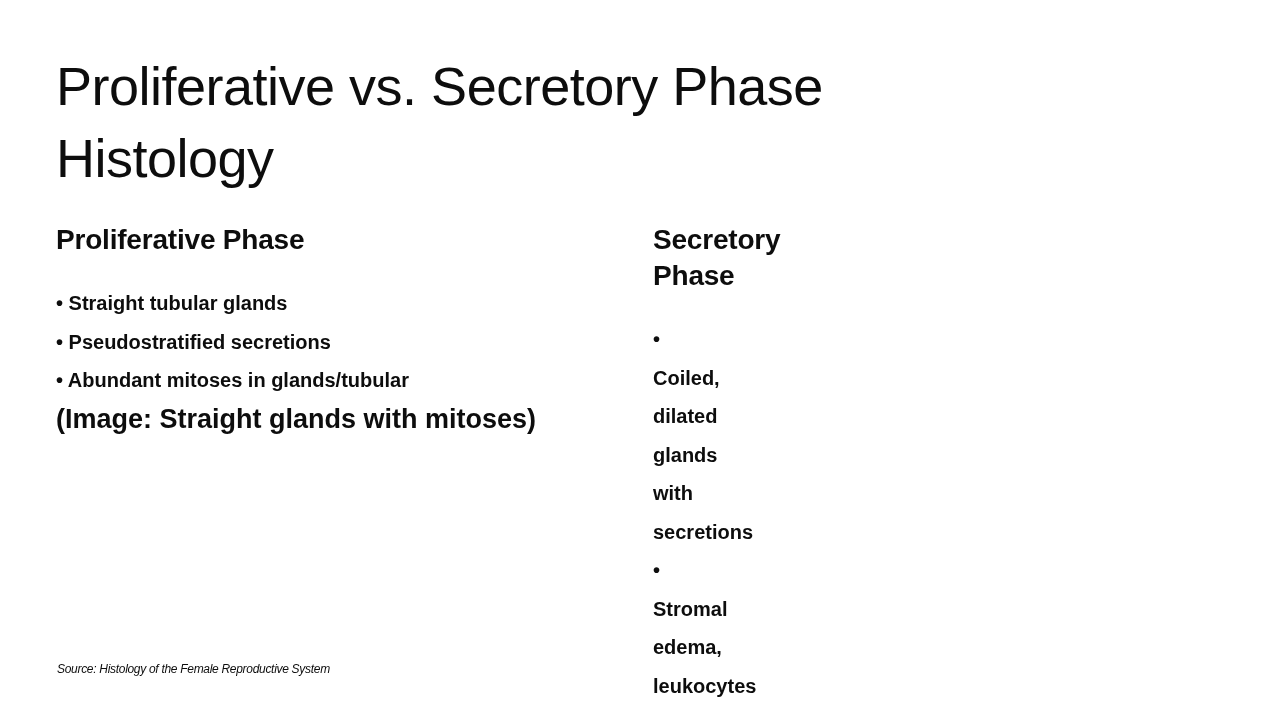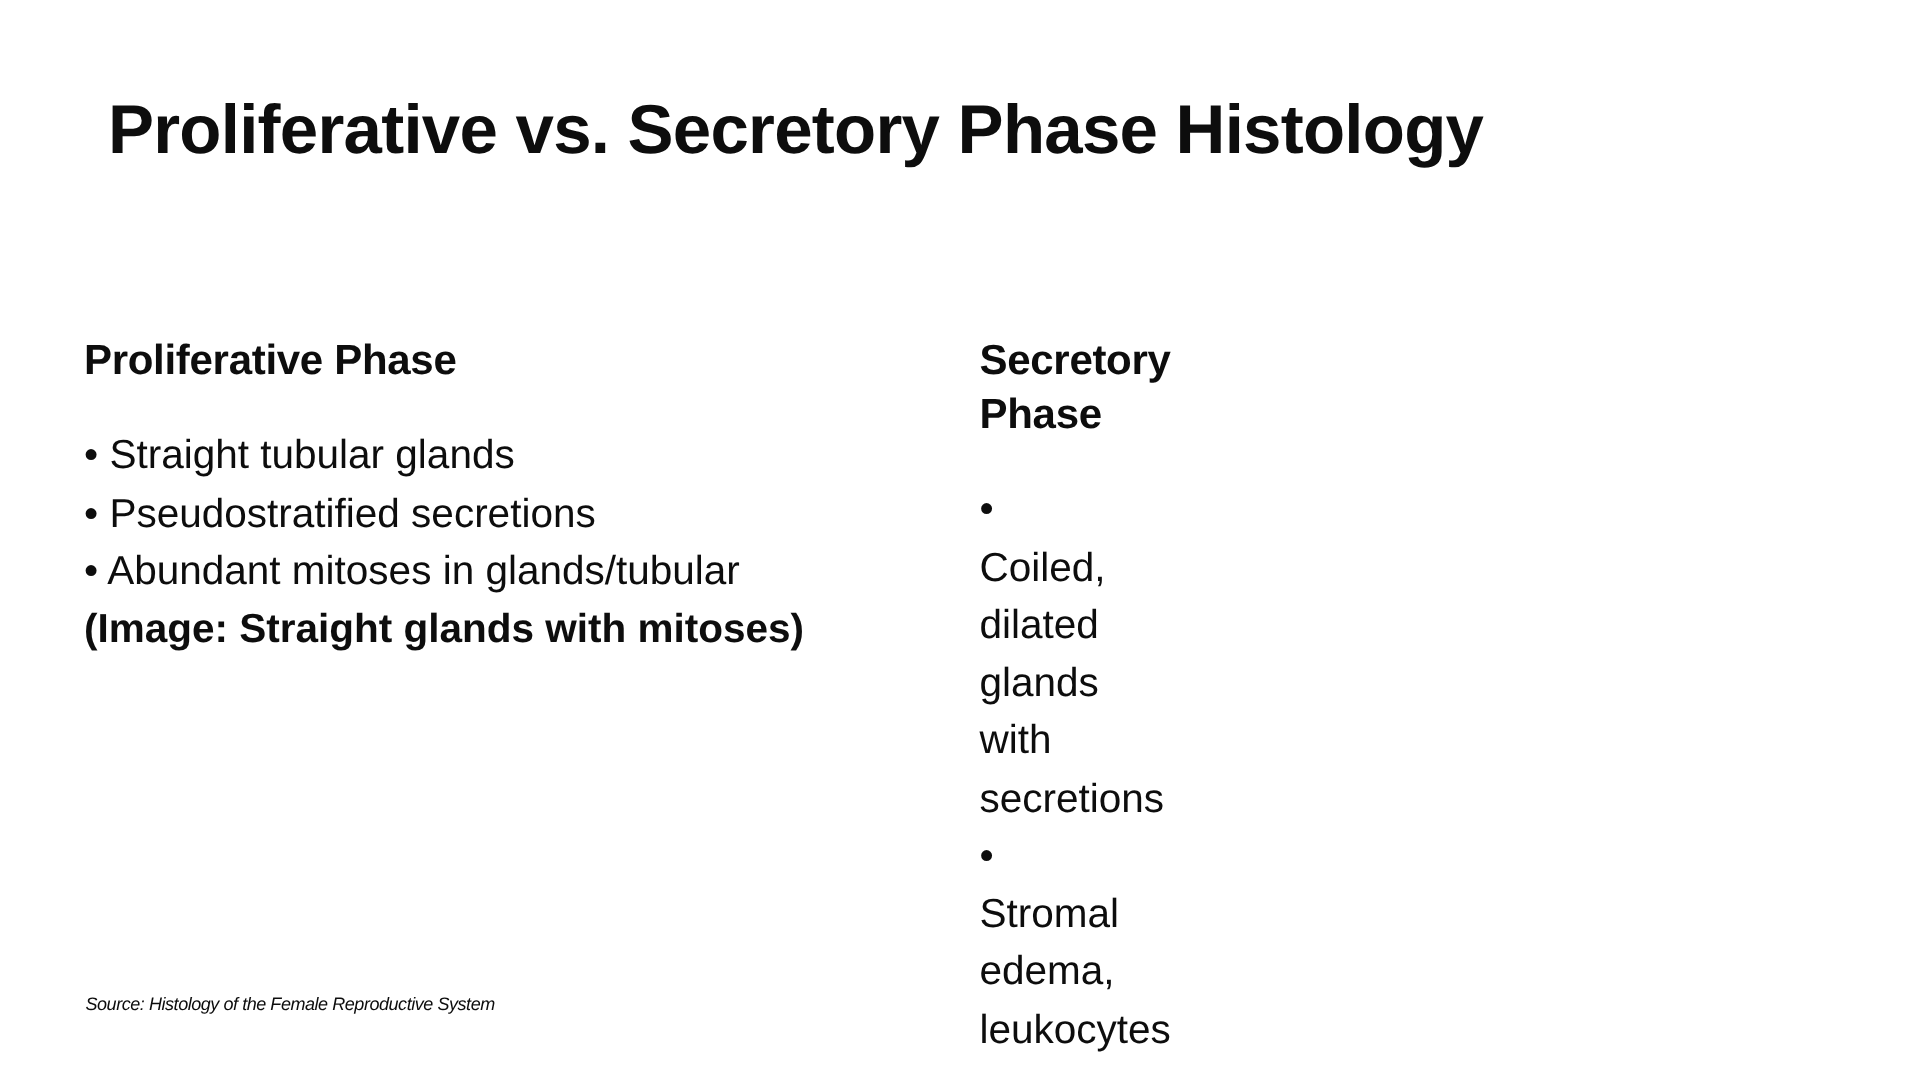--- a/index.html
+++ b/index.html
@@ -20,25 +20,25 @@
     position: relative;
     width: 1280px;
     height: 720px;
     background: #ffffff;
     box-sizing: border-box;
   }
 
   
   .slide-title {
     position: absolute;
-    left: 72px;
+    left: 56px;
     top: 50px;
     width: 960px;
-    font-size: 46px;
-    font-weight: 700;
+    font-size: 54px;
+    font-weight: 400;
     line-height: 72px;
     letter-spacing: -0.5px;
     color: #0d0d0d;
     white-space: pre-line;
   }
 
   
   .columns {
     position: absolute;
     left: 0;
@@ -68,22 +68,22 @@
     line-height: 36px;
     letter-spacing: -0.2px;
     color: #0d0d0d;
     margin: 0 0 26px 0;
   }
 
   .bullet-list {
     list-style: none;
     margin: 0;
     padding: 0;
-    font-size: 27px;
-    font-weight: 400;
+    font-size: 20px;
+    font-weight: 700;
     line-height: 38.5px;
     color: #0d0d0d;
   }
   .bullet-item {
     margin: 0;
     padding: 0;
     text-indent: 0;
   }
   .note-line {
     font-size: 27px;

